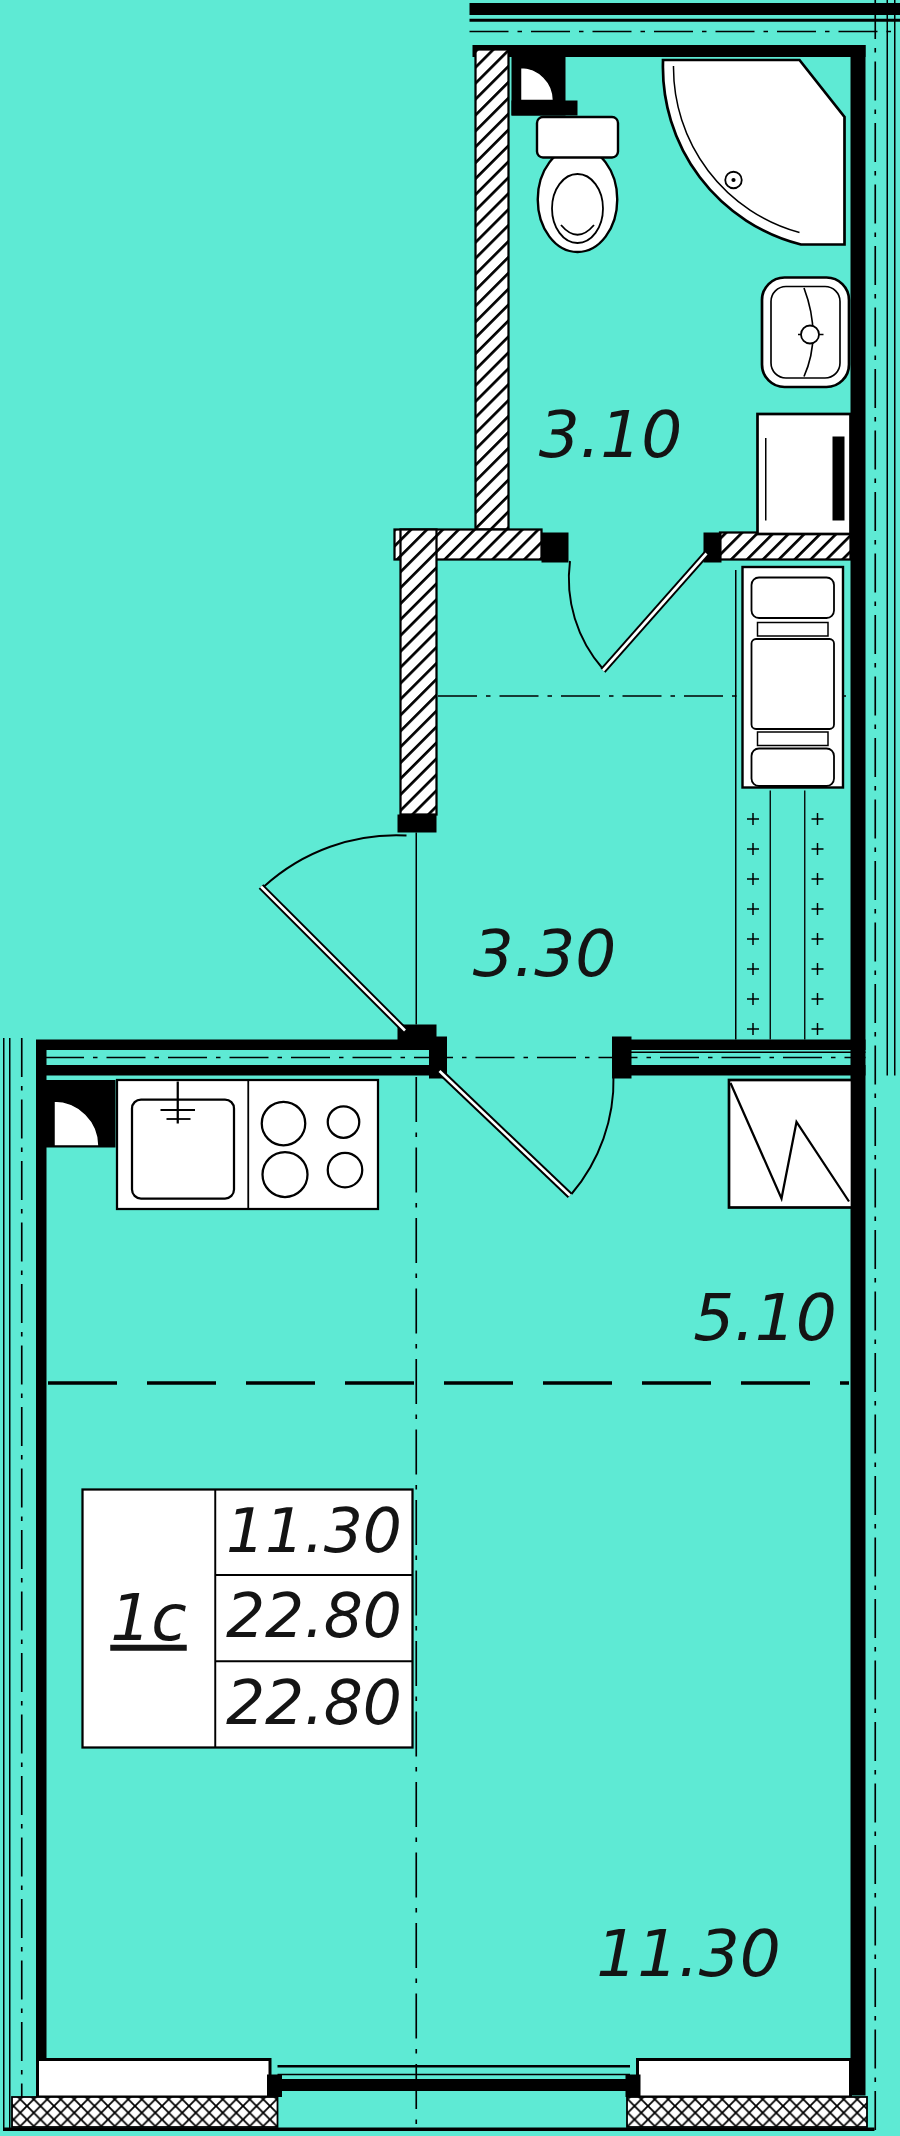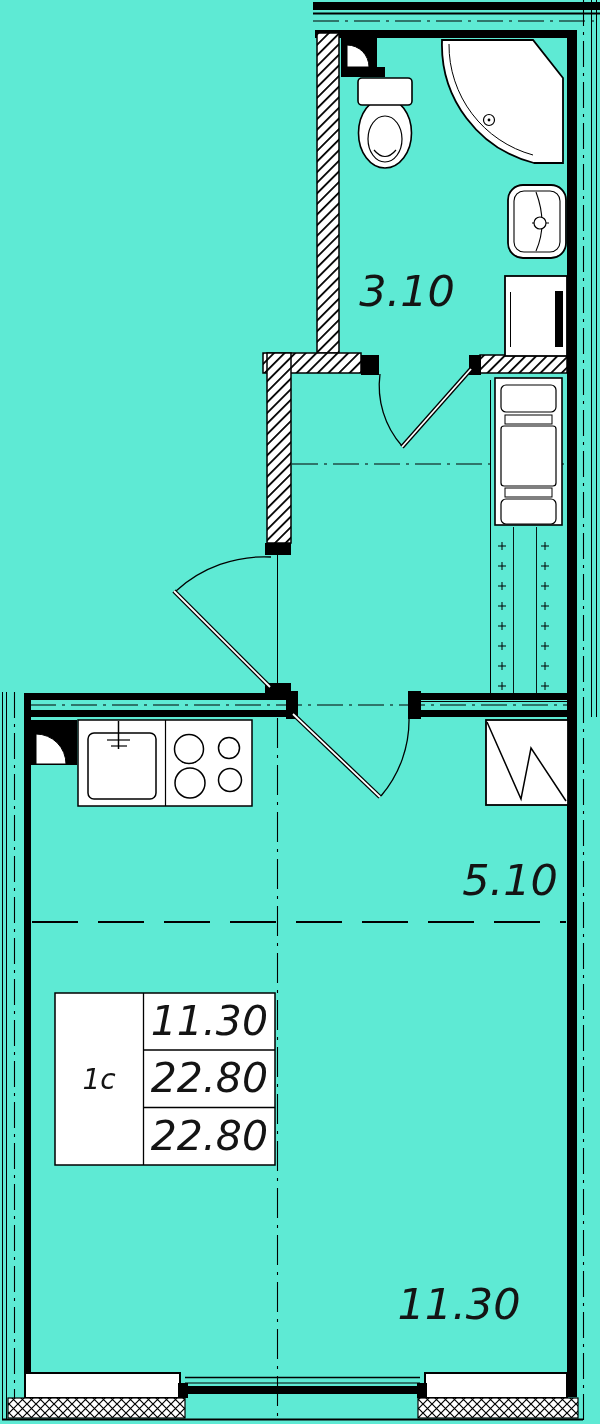--- a/index.html
+++ b/index.html
@@ -11,22 +11,22 @@
   .lbl {
     position:absolute; font-style:italic; font-size:43px; color:#141414;
     transform:translate(-50%,-50%); white-space:nowrap; letter-spacing:0px;
     line-height:1;
   }
   .tnum {
     position:absolute; font-style:italic; font-size:41px; color:#141414;
     transform:translateY(-50%); white-space:nowrap; line-height:1;
   }
   .ttype {
-    position:absolute; font-style:italic; font-size:28px; color:#141414;
-    transform:translate(-50%,-50%); line-height:1;
+    position:absolute; font-style:italic; font-size:43px; color:#141414;
+    transform:translate(-50%,-50%); line-height:1;text-decoration:underline;
   }
 </style>
 </head>
 <body>
 
 <div id="stage">
 <svg id="plan-svg" width="600" height="1424" viewBox="0 0 600 1424">
   <defs>
     <pattern id="h1" patternUnits="userSpaceOnUse" width="7.5" height="7.5" patternTransform="rotate(-45)">
       <rect width="7.5" height="7.5" fill="#fff"></rect>
@@ -193,20 +193,21 @@
   <g>
     <line x1="185" y1="1377.5" x2="420" y2="1377.5" stroke="#000" stroke-width="1.6"></line>
     <line x1="185" y1="1383" x2="420" y2="1383" stroke="#000" stroke-width="1"></line>
     <rect x="185" y="1386" width="235" height="8" fill="#000"></rect>
     <rect x="178" y="1383" width="10" height="15" fill="#000"></rect>
     <rect x="417" y="1383" width="10" height="15" fill="#000"></rect>
   </g>
 </svg>
 
 <div class="lbl" style="left:407px; top:291px;">3.10</div>
+<div class="lbl" style="left:363px; top:637px;">3.30</div>
 <div class="lbl" style="left:474px; top:880px;margin-left:36px;">5.10</div>
 <div class="lbl" style="left:459px; top:1304px;">11.30</div>
 
 <div class="ttype" style="left:99px; top:1080px;">1с</div>
 <div class="tnum" style="right:332px; top:1021px;">11.30</div>
 <div class="tnum" style="right:332px; top:1078px;">22.80</div>
 <div class="tnum" style="right:332px; top:1136px;">22.80</div>
 </div>
 
 </body></html>

